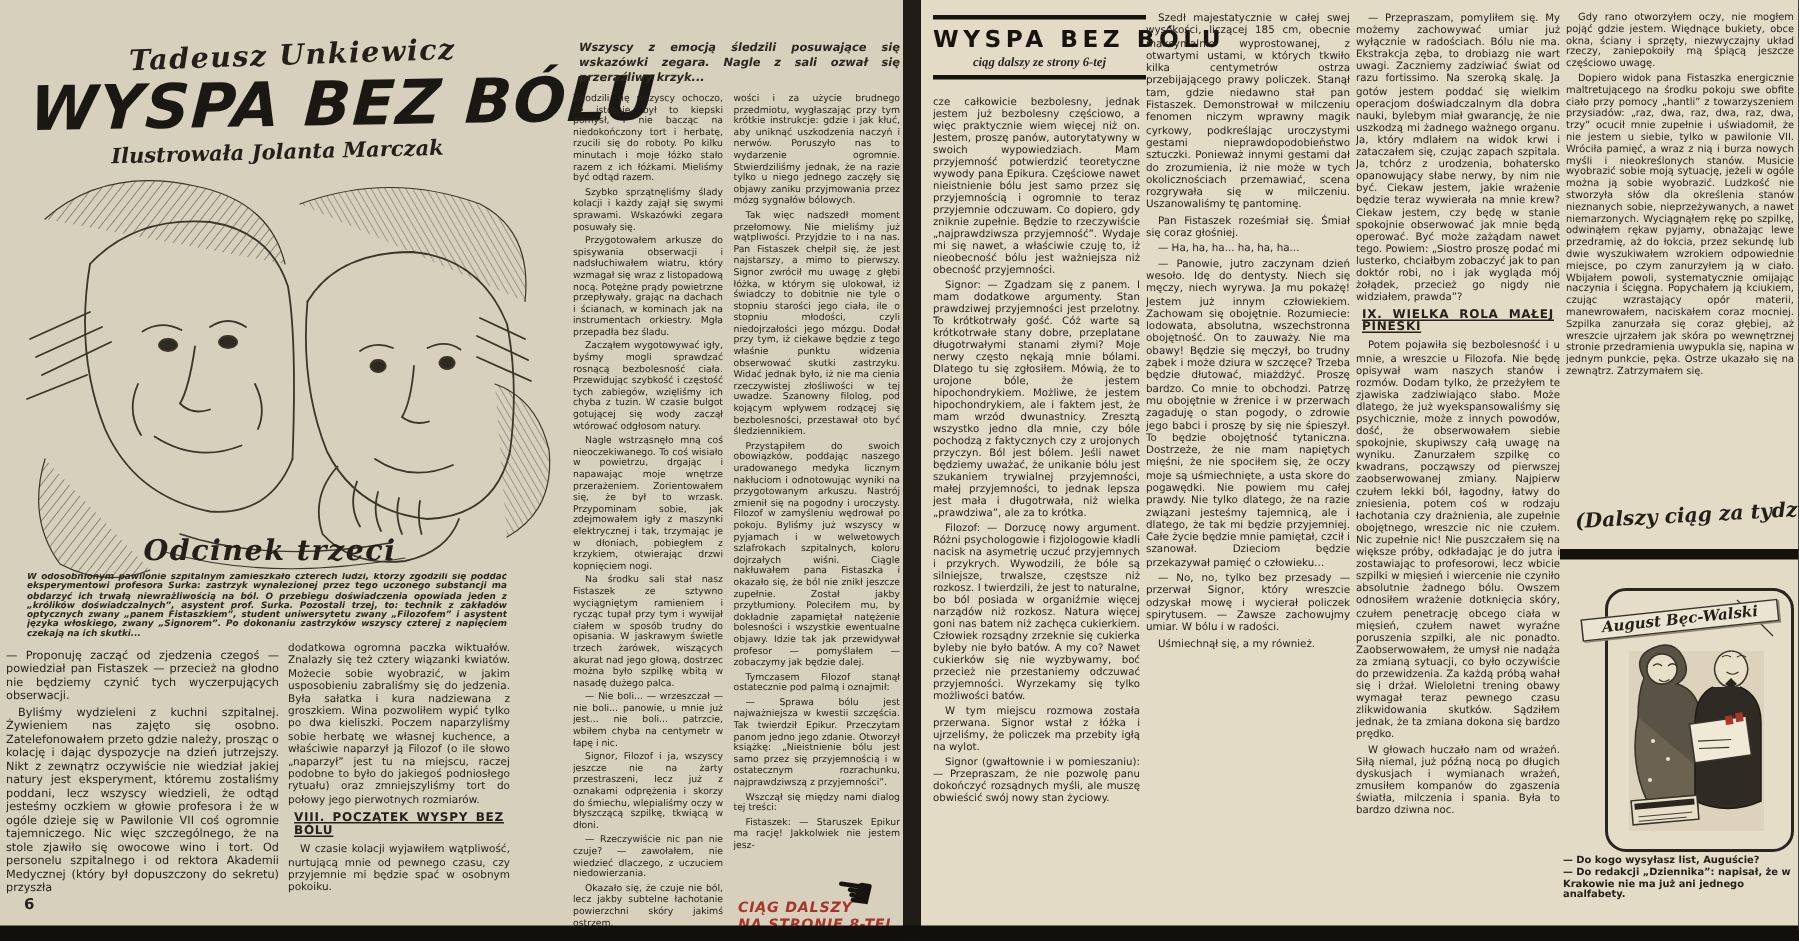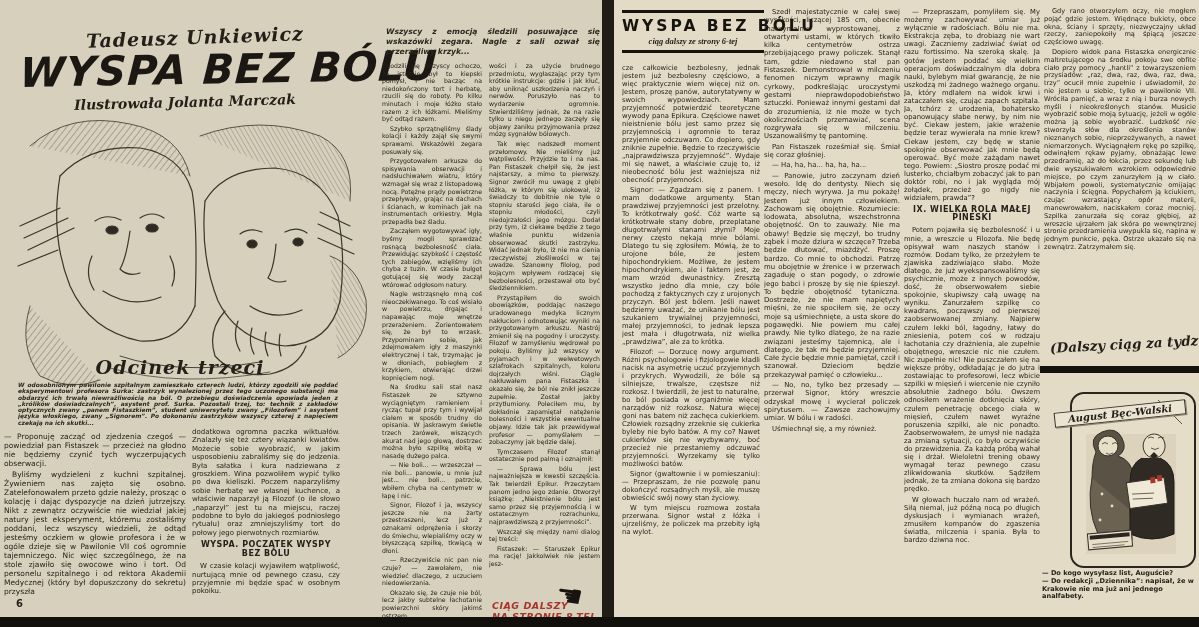--- a/index.html
+++ b/index.html
@@ -30,22 +30,22 @@
   #intro-teaser{position:absolute;left:386px;top:27px;width:214px;height:30px;
     font-size:7.6px;line-height:10px;font-weight:bold;font-style:italic;text-align:justify;
     border-bottom:0;color:#2b261e;}
   .col{position:absolute;overflow:hidden;text-align:justify;}
   .col p{margin:0 0 2px 0;text-indent:8px;}
   .col p.noindent{text-indent:0;}
   #col-a{left:4px;top:432px;width:182px;height:170px;font-size:7.5px;line-height:9px;}
   #col-b{left:192px;top:428px;width:148px;height:192px;font-size:7px;line-height:8.4px;}
   #col-c{left:382px;top:62px;width:100px;height:556px;font-size:6.2px;line-height:7.6px;}
   #col-d{left:489px;top:62px;width:111px;height:516px;font-size:6.2px;line-height:7.6px;}
-  .sec-head{font-weight:bold;text-align:center;text-indent:0 !important;
-    letter-spacing:.5px;margin:4px 4px 4px 4px !important;}
+  .sec-head{font-weight:bold;text-indent:0 !important;
+    text-decoration:underline;letter-spacing:.5px;margin:4px 4px 4px 4px !important;}
   #heading-viii{font-size:8px;}
   #continued-badge{position:absolute;left:492px;top:580px;width:108px;color:#a8342a;
     font-weight:bold;font-style:italic;font-size:9.5px;line-height:11px;letter-spacing:.5px;margin-top:20px;}
   #pointing-hand-icon{position:absolute;left:556px;top:578px;font-size:30px;color:#17140f;
     transform:rotate(8deg);font-style:normal;}
   #page-number{position:absolute;left:16px;top:598px;font-weight:bold;font-size:10px;}
 
   
   #continuation-header{position:absolute;left:8px;top:10px;width:142px;}
   #continuation-header .rule{height:3px;background:#17140f;}
@@ -121,21 +121,21 @@
   <div id="episode-summary">W odosobnionym pawilonie szpitalnym zamieszkało czterech ludzi, którzy zgodzili się poddać eksperymentowi profesora Surka: zastrzyk wynalezionej przez tego uczonego substancji ma obdarzyć ich trwałą niewrażliwością na ból. O przebiegu doświadczenia opowiada jeden z „królików doświadczalnych”, asystent prof. Surka. Pozostali trzej, to: technik z zakładów optycznych zwany „panem Fistaszkiem”, student uniwersytetu zwany „Filozofem” i asystent języka włoskiego, zwany „Signorem”. Po dokonaniu zastrzyków wszyscy czterej z napięciem czekają na ich skutki...</div>
   <div id="intro-teaser">Wszyscy z emocją śledzili posuwające się wskazówki zegara. Nagle z sali ozwał się przeraźliwy krzyk...</div>
 
   <div class="col" id="col-a">
     <p class="noindent">— Proponuję zacząć od zjedzenia czegoś — powiedział pan Fistaszek — przecież na głodno nie będziemy czynić tych wyczerpujących obserwacji.</p>
     <p>Byliśmy wydzieleni z kuchni szpitalnej. Żywieniem nas zajęto się osobno. Zatelefonowałem przeto gdzie należy, prosząc o kolację i dając dyspozycje na dzień jutrzejszy. Nikt z zewnątrz oczywiście nie wiedział jakiej natury jest eksperyment, któremu zostaliśmy poddani, lecz wszyscy wiedzieli, że odtąd jesteśmy oczkiem w głowie profesora i że w ogóle dzieje się w Pawilonie VII coś ogromnie tajemniczego. Nic więc szczególnego, że na stole zjawiło się owocowe wino i tort. Od personelu szpitalnego i od rektora Akademii Medycznej (który był dopuszczony do sekretu) przyszła</p>
   </div>
 
   <div class="col" id="col-b">
     <p class="noindent">dodatkowa ogromna paczka wiktuałów. Znalazły się też cztery wiązanki kwiatów. Możecie sobie wyobrazić, w jakim usposobieniu zabraliśmy się do jedzenia. Była sałatka i kura nadziewana z groszkiem. Wina pozwoliłem wypić tylko po dwa kieliszki. Poczem naparzyliśmy sobie herbatę we własnej kuchence, a właściwie naparzył ją Filozof (o ile słowo „naparzył” jest tu na miejscu, raczej podobne to było do jakiegoś podniosłego rytuału) oraz zmniejszyliśmy tort do połowy jego pierwotnych rozmiarów.</p>
-    <p class="sec-head" id="heading-viii">WYSPA. POCZĄTEK WYSPY BEZ BÓLU</p>
+    <p class="sec-head" id="heading-viii">VIII. POCZĄTEK WYSPY BEZ BÓLU</p>
     <p>W czasie kolacji wyjawiłem wątpliwość, nurtującą mnie od pewnego czasu, czy przyjemnie mi będzie spać w osobnym pokoiku.</p>
   </div>
 
   <div class="col" id="col-c">
     <p class="noindent">Zgodzili się wszyscy ochoczo, że istotnie był to kiepski pomysł, i nie bacząc na niedokończony tort i herbatę, rzucili się do roboty. Po kilku minutach i moje łóżko stało razem z ich łóżkami. Mieliśmy być odtąd razem.</p>
     <p>Szybko sprzątnęliśmy ślady kolacji i każdy zajął się swymi sprawami. Wskazówki zegara posuwały się.</p>
     <p>Przygotowałem arkusze do spisywania obserwacji i nadsłuchiwałem wiatru, który wzmagał się wraz z listopadową nocą. Potężne prądy powietrzne przepływały, grając na dachach i ścianach, w kominach jak na instrumentach orkiestry. Mgła przepadła bez śladu.</p>
     <p>Zacząłem wygotowywać igły, byśmy mogli sprawdzać rosnącą bezbolesność ciała. Przewidując szybkość i częstość tych zabiegów, wzięliśmy ich chyba z tuzin. W czasie bulgot gotującej się wody zaczął wtórować odgłosom natury.</p>
     <p>Nagle wstrząsnęło mną coś nieoczekiwanego. To coś wisiało w powietrzu, drgając i napawając moje wnętrze przerażeniem. Zorientowałem się, że był to wrzask. Przypominam sobie, jak zdejmowałem igły z maszynki elektrycznej i tak, trzymając je w dłoniach, pobiegłem z krzykiem, otwierając drzwi kopnięciem nogi.</p>
     <p>Na środku sali stał nasz Fistaszek ze sztywno wyciągniętym ramieniem i rycząc tupał przy tym i wywijał ciałem w sposób trudny do opisania. W jaskrawym świetle trzech żarówek, wiszących akurat nad jego głową, dostrzec można było szpilkę wbitą w nasadę dużego palca.</p>
@@ -171,22 +171,22 @@
     <div class="rule"></div>
     <div id="header-title">WYSPA BEZ BÓLU</div>
     <div id="header-subtitle">ciąg dalszy ze strony 6-tej</div>
     <div class="rule"></div>
   </div>
 
   <div class="col" id="rcol-1">
     <p class="noindent">cze całkowicie bezbolesny, jednak jestem już bezbolesny częściowo, a więc praktycznie wiem więcej niż on. Jestem, proszę panów, autorytatywny w swoich wypowiedziach. Mam przyjemność potwierdzić teoretyczne wywody pana Epikura. Częściowe nawet nieistnienie bólu jest samo przez się przyjemnością i ogromnie to teraz przyjemnie odczuwam. Co dopiero, gdy zniknie zupełnie. Będzie to rzeczywiście „najprawdziwsza przyjemność”. Wydaje mi się nawet, a właściwie czuję to, iż nieobecność bólu jest ważniejsza niż obecność przyjemności.</p>
     <p>Signor: — Zgadzam się z panem. I mam dodatkowe argumenty. Stan prawdziwej przyjemności jest przelotny. To krótkotrwały gość. Cóż warte są krótkotrwałe stany dobre, przeplatane długotrwałymi stanami złymi? Moje nerwy często nękają mnie bólami. Dlatego tu się zgłosiłem. Mówią, że to urojone bóle, że jestem hipochondrykiem. Możliwe, że jestem hipochondrykiem, ale i faktem jest, że mam wrzód dwunastnicy. Zresztą wszystko jedno dla mnie, czy bóle pochodzą z faktycznych czy z urojonych przyczyn. Ból jest bólem. Jeśli nawet będziemy uważać, że unikanie bólu jest szukaniem trywialnej przyjemności, małej przyjemności, to jednak lepsza jest mała i długotrwała, niż wielka „prawdziwa”, ale za to krótka.</p>
     <p>Filozof: — Dorzucę nowy argument. Różni psychologowie i fizjologowie kładli nacisk na asymetrię uczuć przyjemnych i przykrych. Wywodzili, że bóle są silniejsze, trwalsze, częstsze niż rozkosz. I twierdzili, że jest to naturalne, bo ból posiada w organiźmie więcej narządów niż rozkosz. Natura więcej goni nas batem niż zachęca cukierkiem. Człowiek rozsądny zrzeknie się cukierka byleby nie było batów. A my co? Nawet cukierków się nie wyzbywamy, boć przecież nie przestaniemy odczuwać przyjemności. Wyrzekamy się tylko możliwości batów.</p>
+    <p>W tym miejscu rozmowa została przerwana. Signor wstał z łóżka i ujrzeliśmy, że policzek ma przebity igłą na wylot.</p>
     <p>Signor (gwałtownie i w pomieszaniu): — Przepraszam, że nie pozwolę panu dokończyć rozsądnych myśli, ale muszę obwieścić swój nowy stan życiowy.</p>
-    <p>W tym miejscu rozmowa została przerwana. Signor wstał z łóżka i ujrzeliśmy, że policzek ma przebity igłą na wylot.</p>
   </div>
 
   <div class="col" id="rcol-2">
     <p>Szedł majestatycznie w całej swej wysokości, liczącej 185 cm, obecnie maksymalnie wyprostowanej, z otwartymi ustami, w których tkwiło kilka centymetrów ostrza przebijającego prawy policzek. Stanął tam, gdzie niedawno stał pan Fistaszek. Demonstrował w milczeniu fenomen niczym wprawny magik cyrkowy, podkreślając uroczystymi gestami nieprawdopodobieństwo sztuczki. Ponieważ innymi gestami dał do zrozumienia, iż nie może w tych okolicznościach przemawiać, scena rozgrywała się w milczeniu. Uszanowaliśmy tę pantominę.</p>
     <p>Pan Fistaszek roześmiał się. Śmiał się coraz głośniej.</p>
     <p>— Ha, ha, ha... ha, ha, ha...</p>
     <p>— Panowie, jutro zaczynam dzień wesoło. Idę do dentysty. Niech się męczy, niech wyrywa. Ja mu pokażę! Jestem już innym człowiekiem. Zachowam się obojętnie. Rozumiecie: lodowata, absolutna, wszechstronna obojętność. On to zauważy. Nie ma obawy! Będzie się męczył, bo trudny ząbek i może dziura w szczęce? Trzeba będzie dłutować, miażdżyć. Proszę bardzo. Co mnie to obchodzi. Patrzę mu obojętnie w źrenice i w przerwach zagaduję o stan pogody, o zdrowie jego babci i proszę by się nie śpieszył. To będzie obojętność tytaniczna. Dostrzeże, że nie mam napiętych mięśni, że nie spociłem się, że oczy moje są uśmiechnięte, a usta skore do pogawędki. Nie powiem mu całej prawdy. Nie tylko dlatego, że na razie związani jesteśmy tajemnicą, ale i dlatego, że tak mi będzie przyjemniej. Całe życie będzie mnie pamiętał, czcił i szanował. Dzieciom będzie przekazywał pamięć o człowieku...</p>
     <p>— No, no, tylko bez przesady — przerwał Signor, który wreszcie odzyskał mowę i wycierał policzek spirytusem. — Zawsze zachowujmy umiar. W bólu i w radości.</p>
     <p>Uśmiechnął się, a my również.</p>
   </div>

